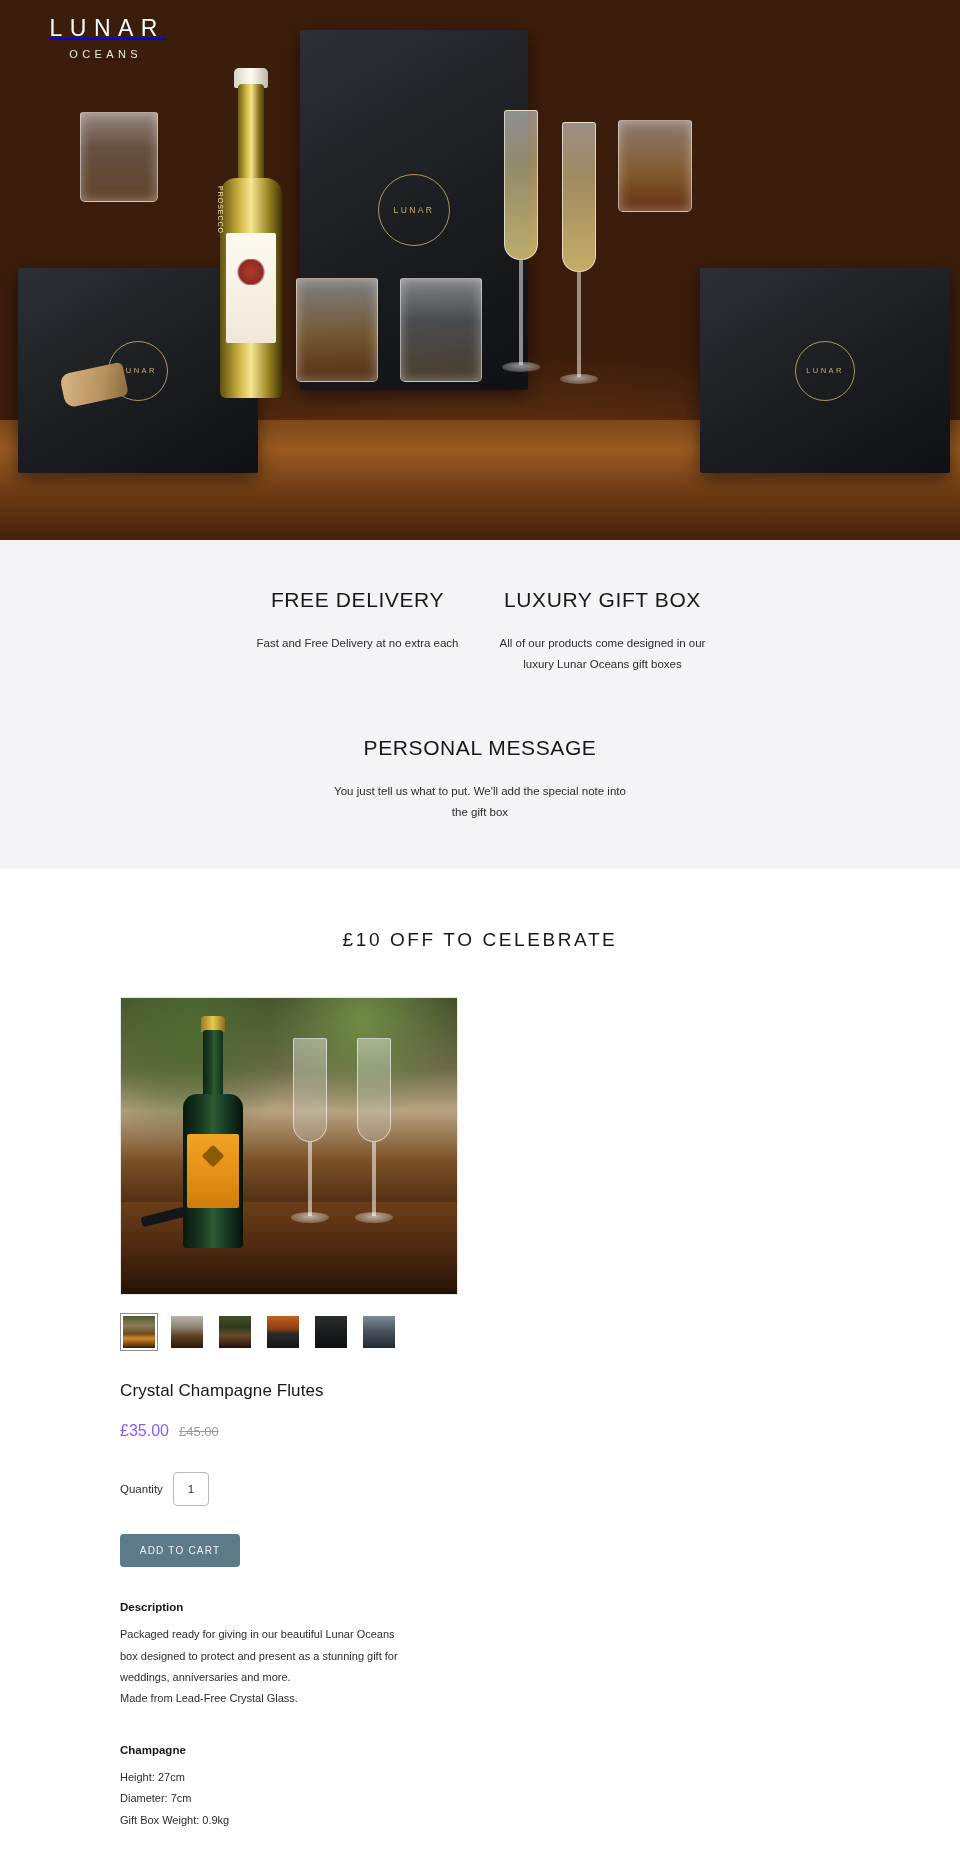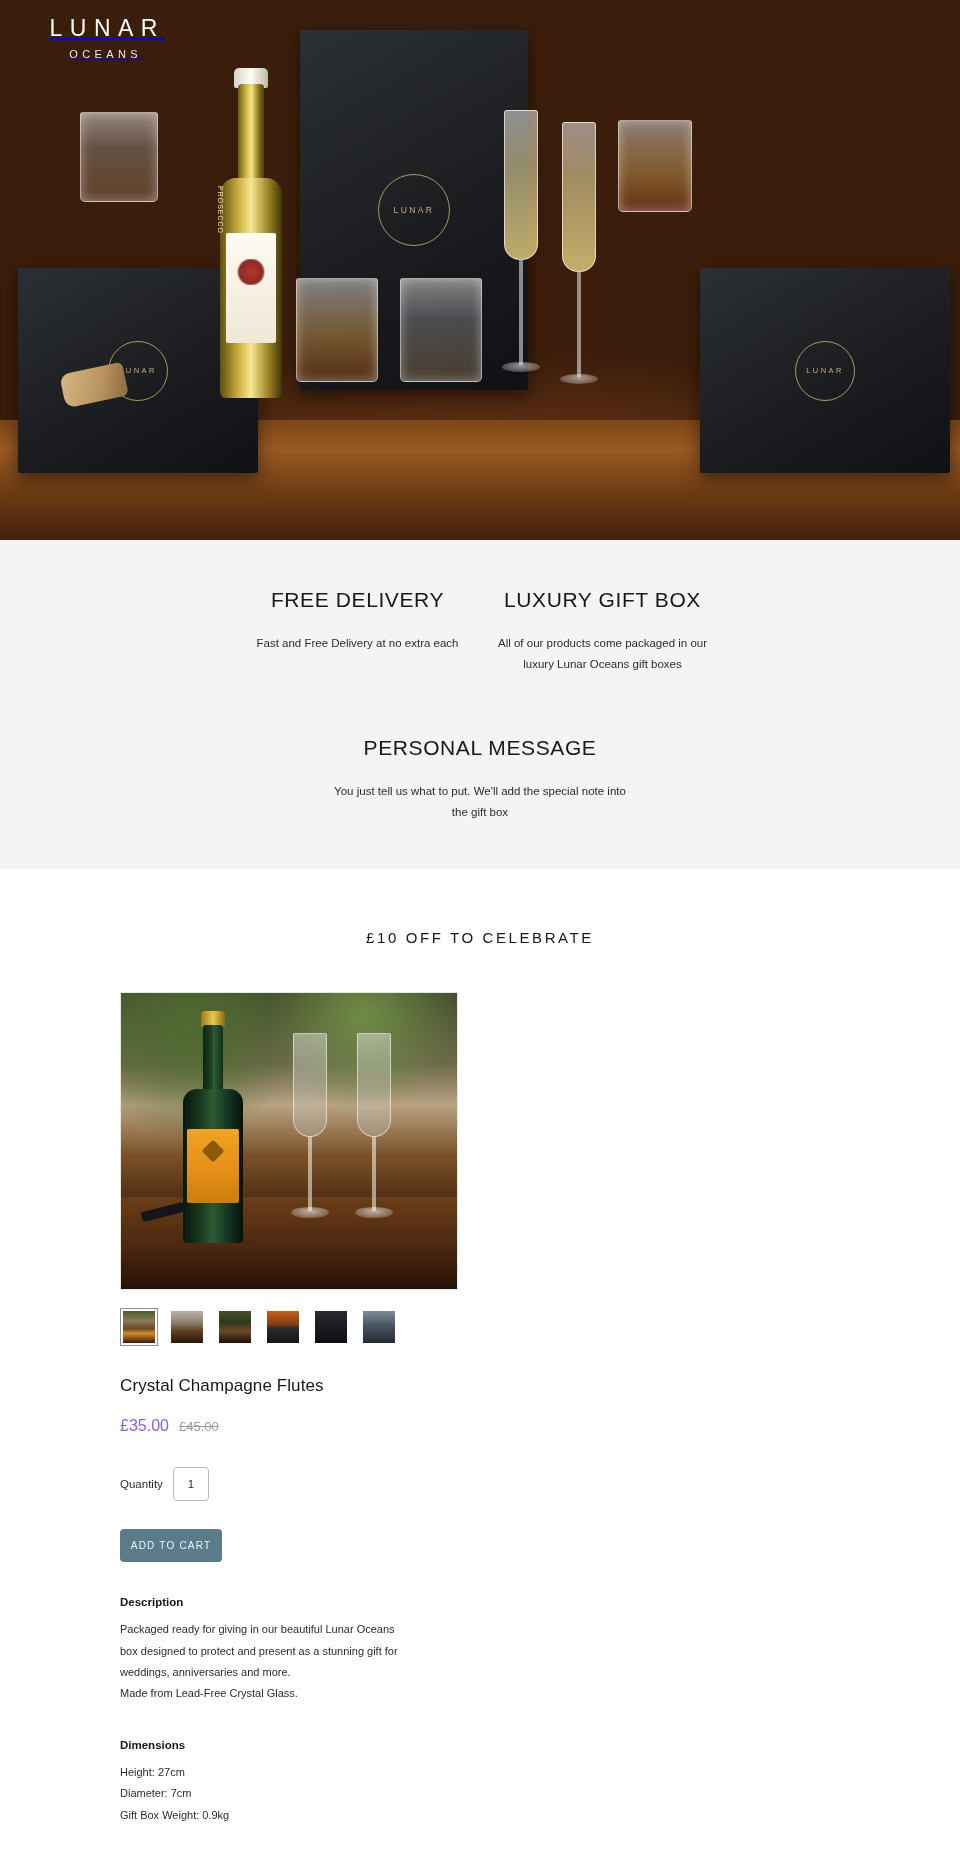--- a/index.html
+++ b/index.html
@@ -222,21 +222,21 @@
   }
   .feat-row-2 { margin-top: 60px; }
   .feat-wide { width: 300px; }
 
   
   .promo {
     text-align: center;
     padding: 60px 0 46px;
   }
   .promo-title {
-    font-size: 15px;
+    font-size: 19px;
     letter-spacing: 2.6px;
     font-weight: 400;
     color: #16181a;
   }
   .product {
     display: flex;
     padding: 0 0 40px 120px;
     gap: 0;
   }
   .gallery { width: 340px; }
@@ -310,21 +310,21 @@
     border: 1px solid #b9b9b9;
     border-radius: 4px;
     text-align: center;
     font-size: 11.5px;
     color: #2a2c2e;
     font-family: "Liberation Sans", sans-serif;
     background: #fff;
   }
   .add-cart {
     margin-top: 28px;
-    width: 102px; height: 33px;
+    width: 120px; height: 33px;
     background: #5b7b8a;
     border: none;
     border-radius: 4px;
     color: #eef3f5;
     font-size: 10px;
     letter-spacing: 1.2px;
     font-family: "Liberation Sans", sans-serif;
     cursor: pointer;
   }
   .sec-head {
@@ -398,21 +398,21 @@
   </section>
 
   <section class="features">
     <div class="feat-row">
       <div class="feat">
         <div class="feat-title">FREE DELIVERY</div>
         <div class="feat-text">Fast and Free Delivery at no extra each</div>
       </div>
       <div class="feat">
         <div class="feat-title">LUXURY GIFT BOX</div>
-        <div class="feat-text">All of our products come packaged in our luxury Lunar Oceans gift boxes</div>
+        <div class="feat-text">All of our products come designed in our luxury Lunar Oceans gift boxes</div>
       </div>
     </div>
 
     <div class="feat-row feat-row-2">
       <div class="feat feat-wide">
         <div class="feat-title">PERSONAL MESSAGE</div>
         <div class="feat-text">You just tell us what to put. We'll add the special note into the gift box</div>
       </div>
     </div>
   </section>
@@ -482,21 +482,21 @@
         </div>
 
         <button class="add-cart">ADD TO CART</button>
 
         <div class="sec-head">Description</div>
         <div class="sec-body">
           <p>Packaged ready for giving in our beautiful Lunar Oceans box designed to protect and present as a stunning gift for weddings, anniversaries and more.</p>
           <p>Made from Lead-Free Crystal Glass.</p>
         </div>
 
-        <div class="sec-head">Dimensions</div>
+        <div class="sec-head">Champagne</div>
         <div class="sec-body">
           <p>Height: 27cm</p>
           <p>Diameter: 7cm</p>
           <p>Gift Box Weight: 0.9kg</p>
 
         </div>
       </div>
     </div>
   </section>
 

